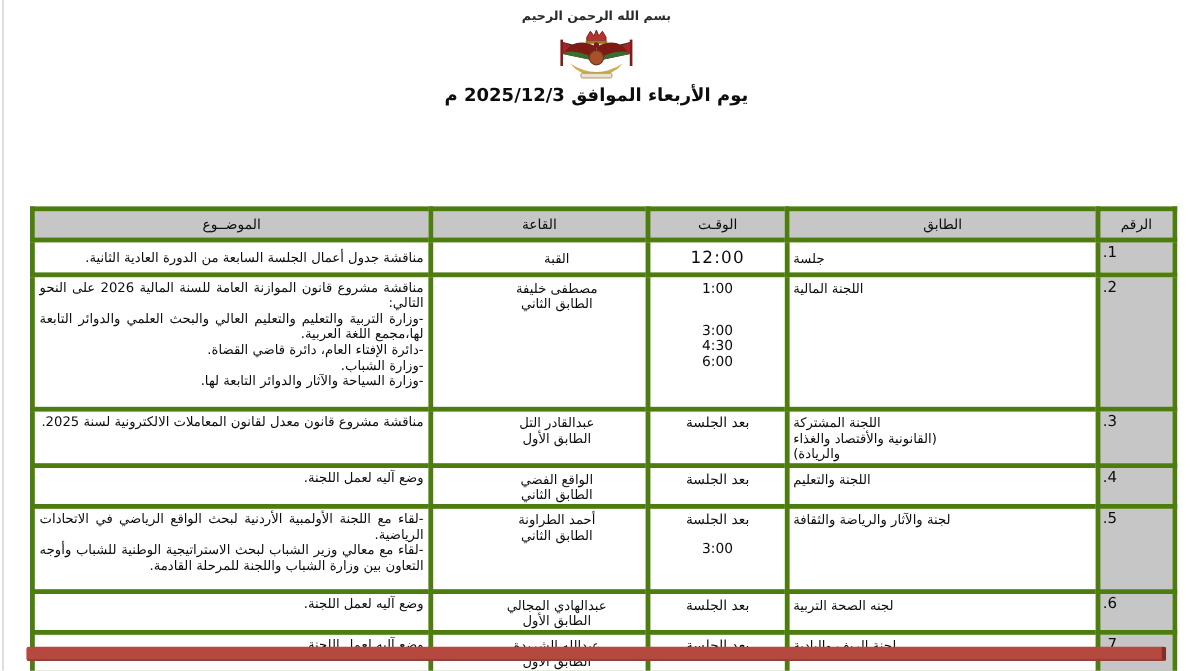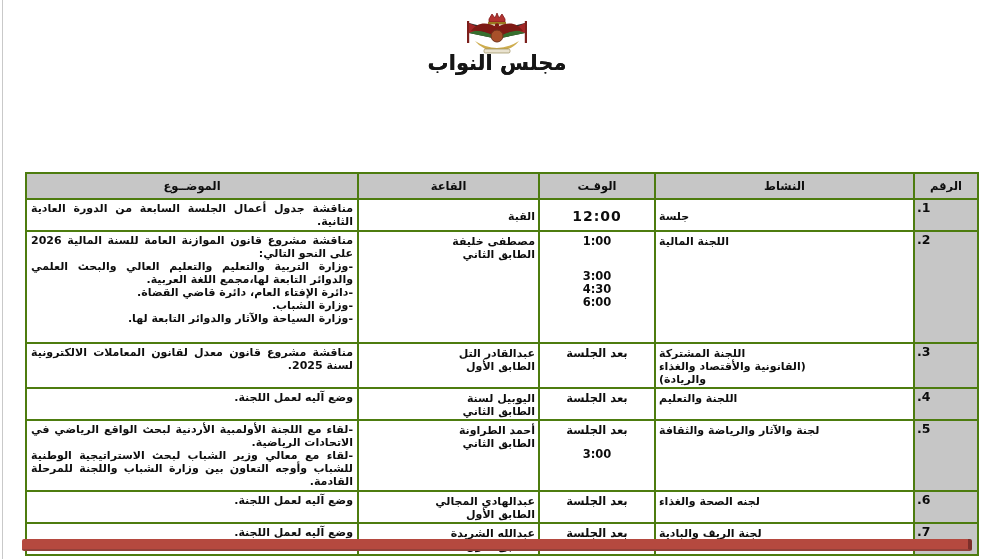--- a/index.html
+++ b/index.html
@@ -35,22 +35,22 @@
     border-collapse: collapse; table-layout: fixed;
     width: 952px; direction: rtl;
     font-family: "DejaVu Sans", sans-serif;
   }
   col.c-num     { width: 64px; }
   col.c-act     { width: 259px; }
   col.c-time    { width: 116px; }
   col.c-hall    { width: 181px; }
   col.c-subject { width: 332px; }
   th, td {
-    border: 2px solid #4d7c0f;
-    font-weight: bold;
+    border: 4px solid #4d7c0f;
+    font-weight: normal;
     font-size: 11px;
     line-height: 13px;
     padding: 1px 3px;
     overflow: hidden;
   }
   thead th {
     background: #c6c6c6;
     height: 26px;
     text-align: center;
     vertical-align: middle;
@@ -58,21 +58,21 @@
   }
   td.cell-num {
     background: #c6c6c6;
     text-align: left;
     vertical-align: top;
     font-size: 12.5px;
     padding-left: 2px;
   }
   td.cell-activity { text-align: left; vertical-align: top; padding-top: 3px; }
   td.cell-time     { text-align: center; vertical-align: top; padding-top: 3px; font-size: 11.5px; }
-  td.cell-hall     { text-align: right; vertical-align: top; padding-top: 3px; padding-left: 32px; }
+  td.cell-hall     { text-align: center; vertical-align: top; padding-top: 3px; padding-left: 32px; }
   td.cell-subject  { text-align: justify; vertical-align: top; padding: 2px 4px; margin-left: 16px; }
   tr.r1 { height: 29px; }
   tr.r2 { height: 112px; }
   tr.r3 { height: 38px; }
   tr.r4 { height: 28px; }
   tr.r5 { height: 71px; }
   tr.r6 { height: 30px; }
   tr.r7 { height: 30px; }
   tr.r1 td { vertical-align: middle; }
   tr.r1 td.cell-num { vertical-align: top; }
@@ -92,56 +92,57 @@
     border-bottom: 2px solid #93413a;
     border-radius: 2px;
   }
 </style>
 </head>
 <body>
 
 <div class="page-edge-line"></div>
 
 <div class="doc-header">
+  <div class="bismillah">بسم الله الرحمن الرحيم</div>
   <div class="emblem-wrap">
     <svg width="120" height="44" viewBox="0 0 120 44" aria-hidden="true">
       <path d="M52 8 l3 -5 3 4 2 -5 2 5 3 -4 3 5 v3 h-16 z" fill="#b23330" stroke="#801b1b" stroke-width="0.8"></path>
       <rect x="51" y="11" width="18" height="2.5" fill="#9a7a1f"></rect>
       <rect x="30" y="10" width="2.2" height="22" fill="#7c1f1c"></rect>
       <rect x="87.8" y="10" width="2.2" height="22" fill="#7c1f1c"></rect>
       <polygon points="32,12 56,18 56,27 32,22" fill="#2d2d2d"></polygon>
       <polygon points="32,17 56,23 56,27 32,22" fill="#376f2e"></polygon>
       <polygon points="32,12 44,17.5 32,22" fill="#a32626"></polygon>
       <polygon points="88,12 64,18 64,27 88,22" fill="#2d2d2d"></polygon>
       <polygon points="88,17 64,23 64,27 88,22" fill="#376f2e"></polygon>
       <polygon points="88,12 76,17.5 88,22" fill="#a32626"></polygon>
       <path d="M60 16 C48 10 40 12 34 20 C46 19 54 23 60 27 Z" fill="#7e1a14"></path>
       <path d="M60 16 C72 10 80 12 86 20 C74 19 66 23 60 27 Z" fill="#7e1a14"></path>
       <circle cx="60" cy="14.5" r="2.2" fill="#7e1a14"></circle>
       <circle cx="60" cy="25" r="6" fill="#a8502a" stroke="#70321c" stroke-width="1"></circle>
       <path d="M38 30 Q60 44 82 30 Q74 40 60 40 Q46 40 38 30 Z" fill="#c9a43c" opacity="0.9"></path>
       <rect x="47" y="38" width="26" height="4" rx="1.5" fill="#e9e2cf" stroke="#9a8c5a" stroke-width="0.7"></rect>
     </svg>
   </div>
-  <div class="org-name">مجلس النواب</div>
+  <div class="doc-subtitle">يوم الأربعاء الموافق 2025/12/3 م</div>
 </div>
 
 <div class="table-wrap">
   <table>
     <colgroup>
       <col class="c-num">
         <col class="c-act">
         <col class="c-time">
         <col class="c-hall">
         <col class="c-subject">
     </colgroup>
     <thead>
       <tr>
         <th>الرقم</th>
-        <th>النشاط</th>
+        <th>الطابق</th>
         <th>الوقـت</th>
         <th>القاعة</th>
         <th>الموضــوع</th>
       </tr>
     </thead>
     <tbody>
       <tr class="r1">
         <td class="cell-num">1.</td>
         <td class="cell-activity">
           <span class="act-line">جلسة</span>
@@ -199,21 +200,21 @@
       </tr>
       <tr class="r4">
         <td class="cell-num">4.</td>
         <td class="cell-activity">
           <span class="act-line">اللجنة والتعليم</span>
         </td>
         <td class="cell-time">
           <span class="time-line">بعد الجلسة</span>
         </td>
         <td class="cell-hall">
-          <span class="hall-line">اليوبيل لسنة</span>
+          <span class="hall-line">الواقع الفضي</span>
           <span class="hall-line">الطابق الثاني</span>
         </td>
         <td class="cell-subject">
           <span class="subject-line">وضع آليه لعمل اللجنة.</span>
         </td>
       </tr>
       <tr class="r5">
         <td class="cell-num">5.</td>
         <td class="cell-activity">
           <span class="act-line">لجنة والآثار والرياضة والثقافة</span>
@@ -227,21 +228,21 @@
           <span class="hall-line">الطابق الثاني</span>
         </td>
         <td class="cell-subject">
           <span class="subject-line">-لقاء مع اللجنة الأولمبية الأردنية لبحث الواقع الرياضي في الاتحادات الرياضية.</span>
           <span class="subject-line">-لقاء مع معالي وزير الشباب لبحث الاستراتيجية الوطنية للشباب وأوجه التعاون بين وزارة الشباب واللجنة للمرحلة القادمة.</span>
         </td>
       </tr>
       <tr class="r6">
         <td class="cell-num">6.</td>
         <td class="cell-activity">
-          <span class="act-line">لجنه الصحة والغذاء</span>
+          <span class="act-line">لجنه الصحة التربية</span>
         </td>
         <td class="cell-time">
           <span class="time-line">بعد الجلسة</span>
         </td>
         <td class="cell-hall">
           <span class="hall-line">عبدالهادي المجالي</span>
           <span class="hall-line">الطابق الأول</span>
         </td>
         <td class="cell-subject">
           <span class="subject-line">وضع آليه لعمل اللجنة.</span>

